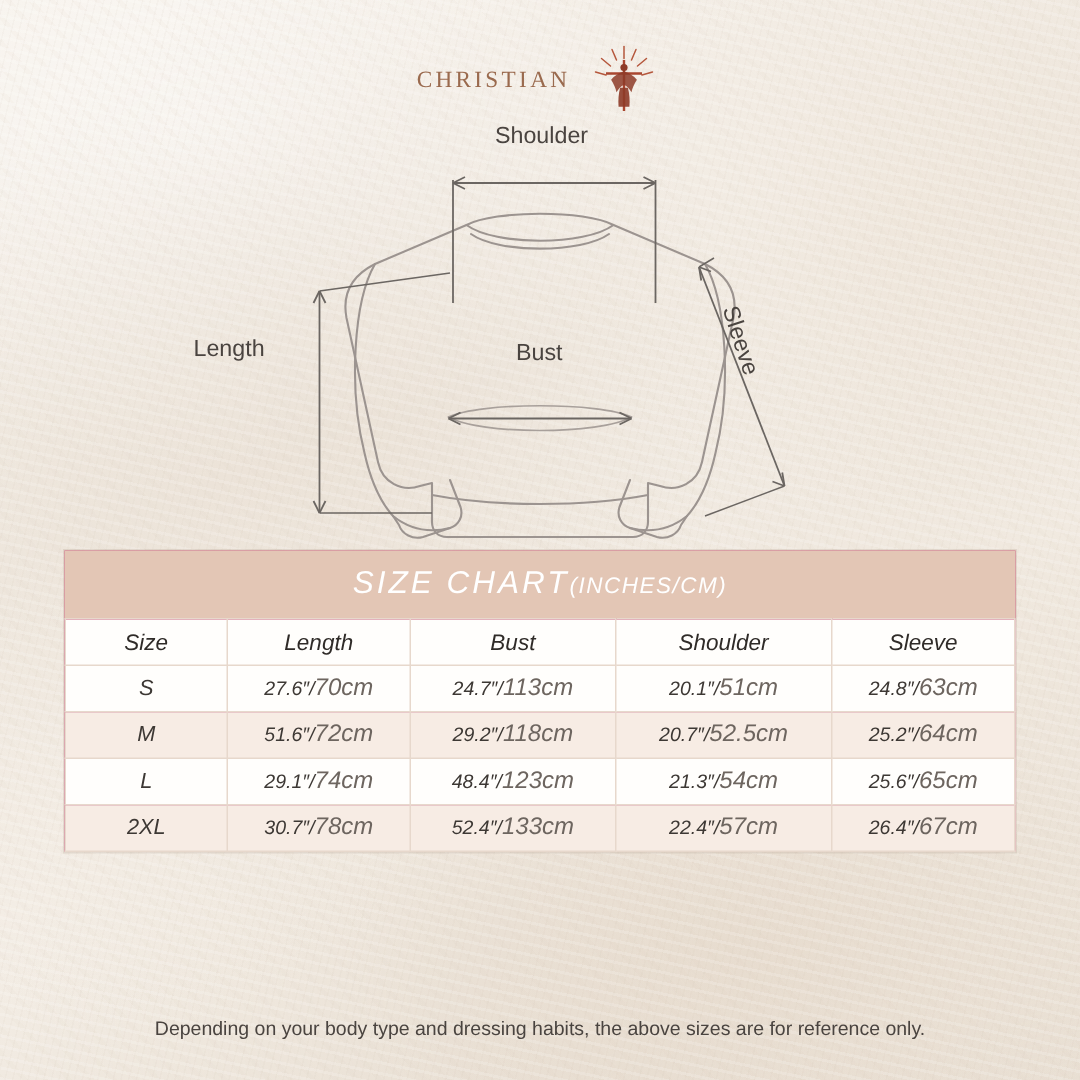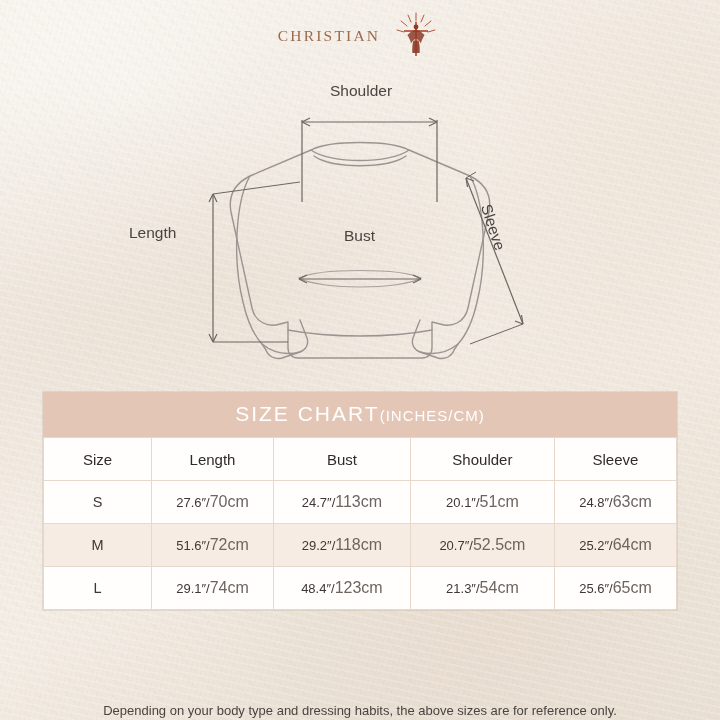--- a/index.html
+++ b/index.html
@@ -39,21 +39,21 @@
       radial-gradient(circle at 32% 34%, rgba(226,213,198,.55) 0 6%, rgba(0,0,0,0) 38%),
       radial-gradient(circle at 62% 16%, rgba(247,243,237,.7) 0 5%, rgba(0,0,0,0) 34%),
       radial-gradient(circle at 12% 52%, rgba(233,223,210,.5) 0 7%, rgba(0,0,0,0) 40%),
       radial-gradient(circle at 88% 62%, rgba(229,217,202,.5) 0 8%, rgba(0,0,0,0) 42%),
       radial-gradient(circle at 48% 92%, rgba(223,210,194,.45) 0 9%, rgba(0,0,0,0) 44%);
   }
 
   
   .brand {
     position: absolute;
-    top: 10px; left: 0; right: 0;
+    top: 28px; left: 0; right: 0;
     display: flex;
     align-items: center;
     justify-content: center;
     gap: 10px;
     z-index: 5;
   }
   .brand-word {
     font-family: "Liberation Serif", serif;
     letter-spacing: 2.2px;
     font-size: 15.5px;
@@ -81,63 +81,63 @@
   .lbl-length   { left: 129px; top: 152px; }
   .lbl-sleeve   {
     left: 494px; top: 130px;
     transform: rotate(72deg);
     transform-origin: left top;
   }
 
   
   .chart {
     position: absolute;
-    left: 43px; top: 392px;
+    left: 43px; top: 367px;
     width: 634px;
     background: #be185d;
     z-index: 6;
     box-shadow: 0 0 0 1px rgba(180,160,142,.25);
+    font-style: italic;
   }
   .chart-title {
     background: #e3c6b5;
     color: #fff;
     text-align: center;
     padding: 10px 0 11px;
     font-family: "Liberation Sans", sans-serif;
     letter-spacing: 2px;
   }
   .chart-title .t-main { font-size: 21px; }
   .chart-title .t-sub { font-size: 15px; letter-spacing: 1px; }
 
   table { border-collapse: collapse; width: 100%; }
   th, td {
     border: 1px solid #e7d8cc;
     text-align: center;
     font-size: 14.5px;
     color: #3d3834;
     padding: 0;
-    height: 43px;
+    height: 31px;
     font-weight: normal;
   }
   thead th { font-size: 15px; color: #2f2b28; background: #fffefc; font-weight: normal; }
   tbody tr:nth-child(even) td { background: #f7ece4; }
   tbody tr:nth-child(odd) td { background: #fffefc; }
   td.sz, th.sz { width: 108px; }
   .inch { font-size: 13px; }
   .cm { font-size: 16px; color: #6d655f; }
 
   .note {
     position: absolute;
     left: 0; right: 0;
     top: 678px;
     text-align: center;
     font-size: 13px;
     color: #4a4440;
     z-index: 6;
-    margin-top: 25px;
   }
 </style>
 </head>
 <body>
 
 <div class="bg"></div>
 <div class="bg-blotch"></div>
 <div class="bg-noise"></div>
 
 <div class="brand">
@@ -273,17 +273,24 @@
         <td><span class="inch">20.7″/</span><span class="cm">52.5cm</span></td>
         <td><span class="inch">25.2″/</span><span class="cm">64cm</span></td>
       </tr>
       <tr>
         <td class="sz">L</td>
         <td><span class="inch">29.1″/</span><span class="cm">74cm</span></td>
         <td><span class="inch">48.4″/</span><span class="cm">123cm</span></td>
         <td><span class="inch">21.3″/</span><span class="cm">54cm</span></td>
         <td><span class="inch">25.6″/</span><span class="cm">65cm</span></td>
       </tr>
+      <tr>
+        <td class="sz">2XL</td>
+        <td><span class="inch">30.7″/</span><span class="cm">78cm</span></td>
+        <td><span class="inch">52.4″/</span><span class="cm">133cm</span></td>
+        <td><span class="inch">22.4″/</span><span class="cm">57cm</span></td>
+        <td><span class="inch">26.4″/</span><span class="cm">67cm</span></td>
+      </tr>
     </tbody>
   </table>
 </div>
 
 <div class="note">Depending on your body type and dressing habits, the above sizes are for reference only.</div>
 
 </body></html>

